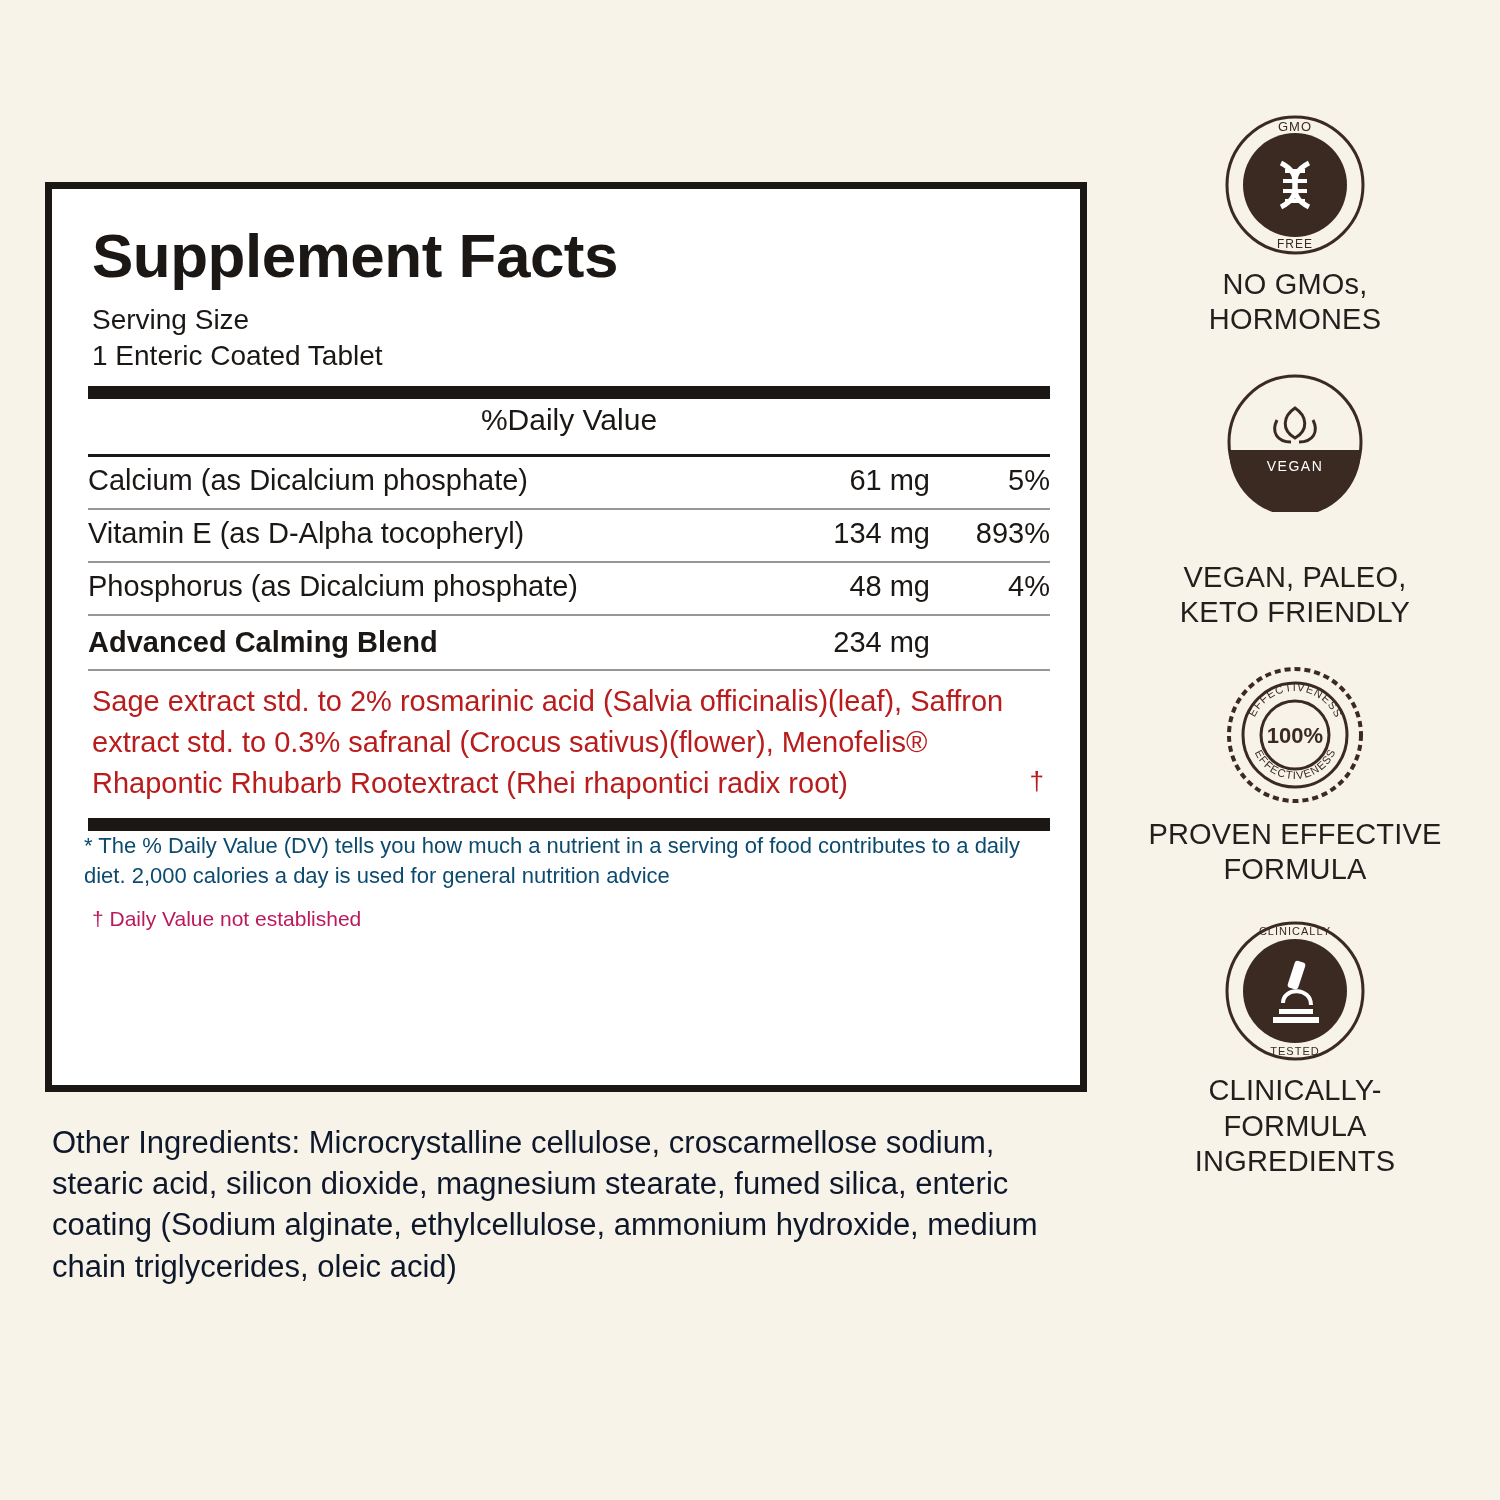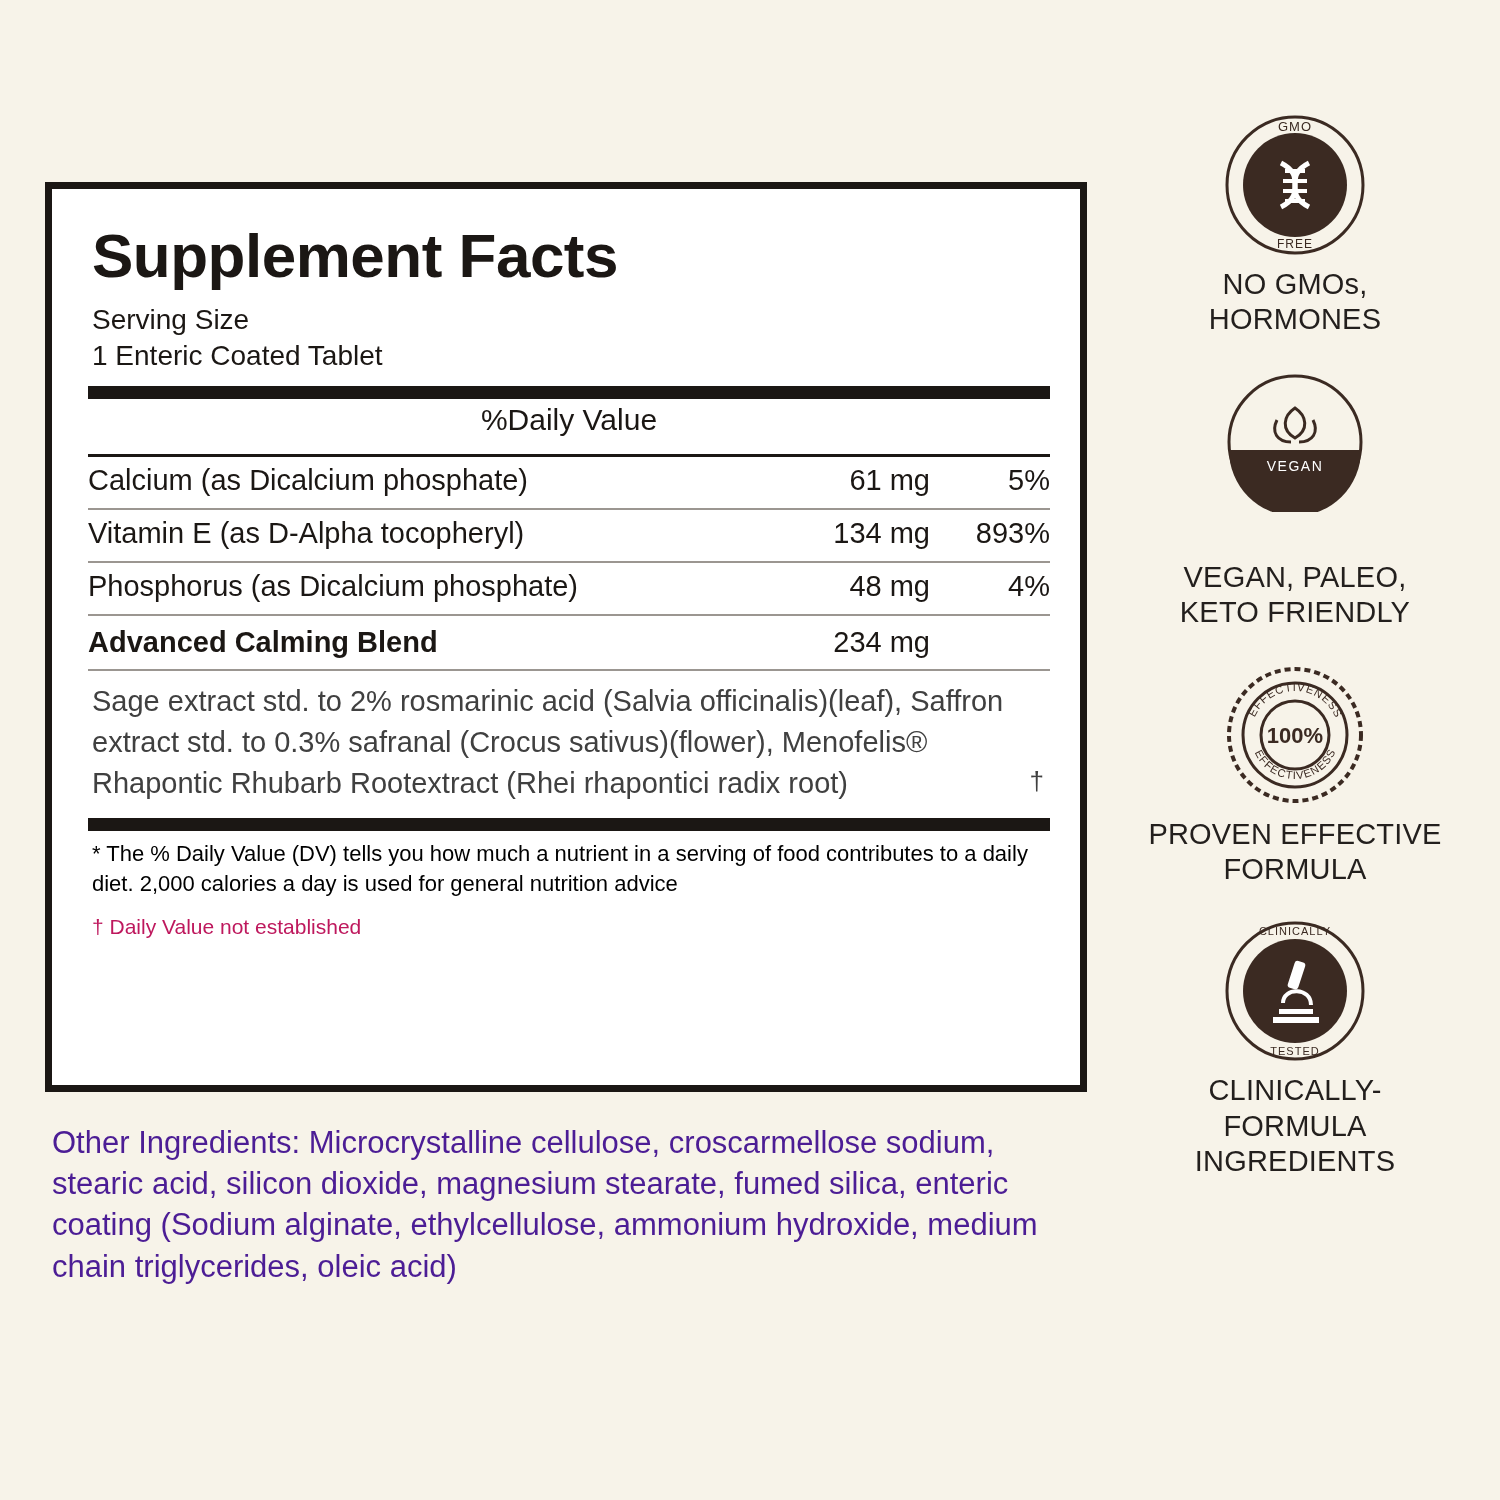--- a/index.html
+++ b/index.html
@@ -94,54 +94,54 @@
     padding-bottom: 10px;
   }
   tr.blend td.n-amt { font-weight: normal; }
 
   .blend-items {
     width: 962px;
     margin-left: 12px;
     font-size: 29px;
     line-height: 1.42;
     padding-top: 10px;
-    color: #404040;
+    color: #b91c1c;
     position: relative;
   }
   .dagger-mark {
     position: absolute;
     right: 10px;
     bottom: 4px;
     font-size: 26px;
   }
   .footnote {
     width: 955px;
-    margin-left: 12px;
+    margin-left: 4px;
     font-size: 22px;
     line-height: 1.35;
-    padding-top: 8px;
-    color: #000000;
+    padding-top: 0;
+    color: #0c4a6e;
   }
   .footnote2 {
     width: 955px;
     margin-left: 12px;
     font-size: 21px;
     padding-top: 16px;
     color: #be185d;
   }
 
   
   .other-ing {
     position: absolute;
     left: 52px;
     top: 1122px;
     width: 1040px;
     font-size: 31px;
     line-height: 1.33;
-    color: #4c1d95;
+    color: #0f172a;
   }
 
   
   .badges {
     position: absolute;
     left: 1120px;
     top: 115px;
     width: 350px;
   }
   .badge-block {

